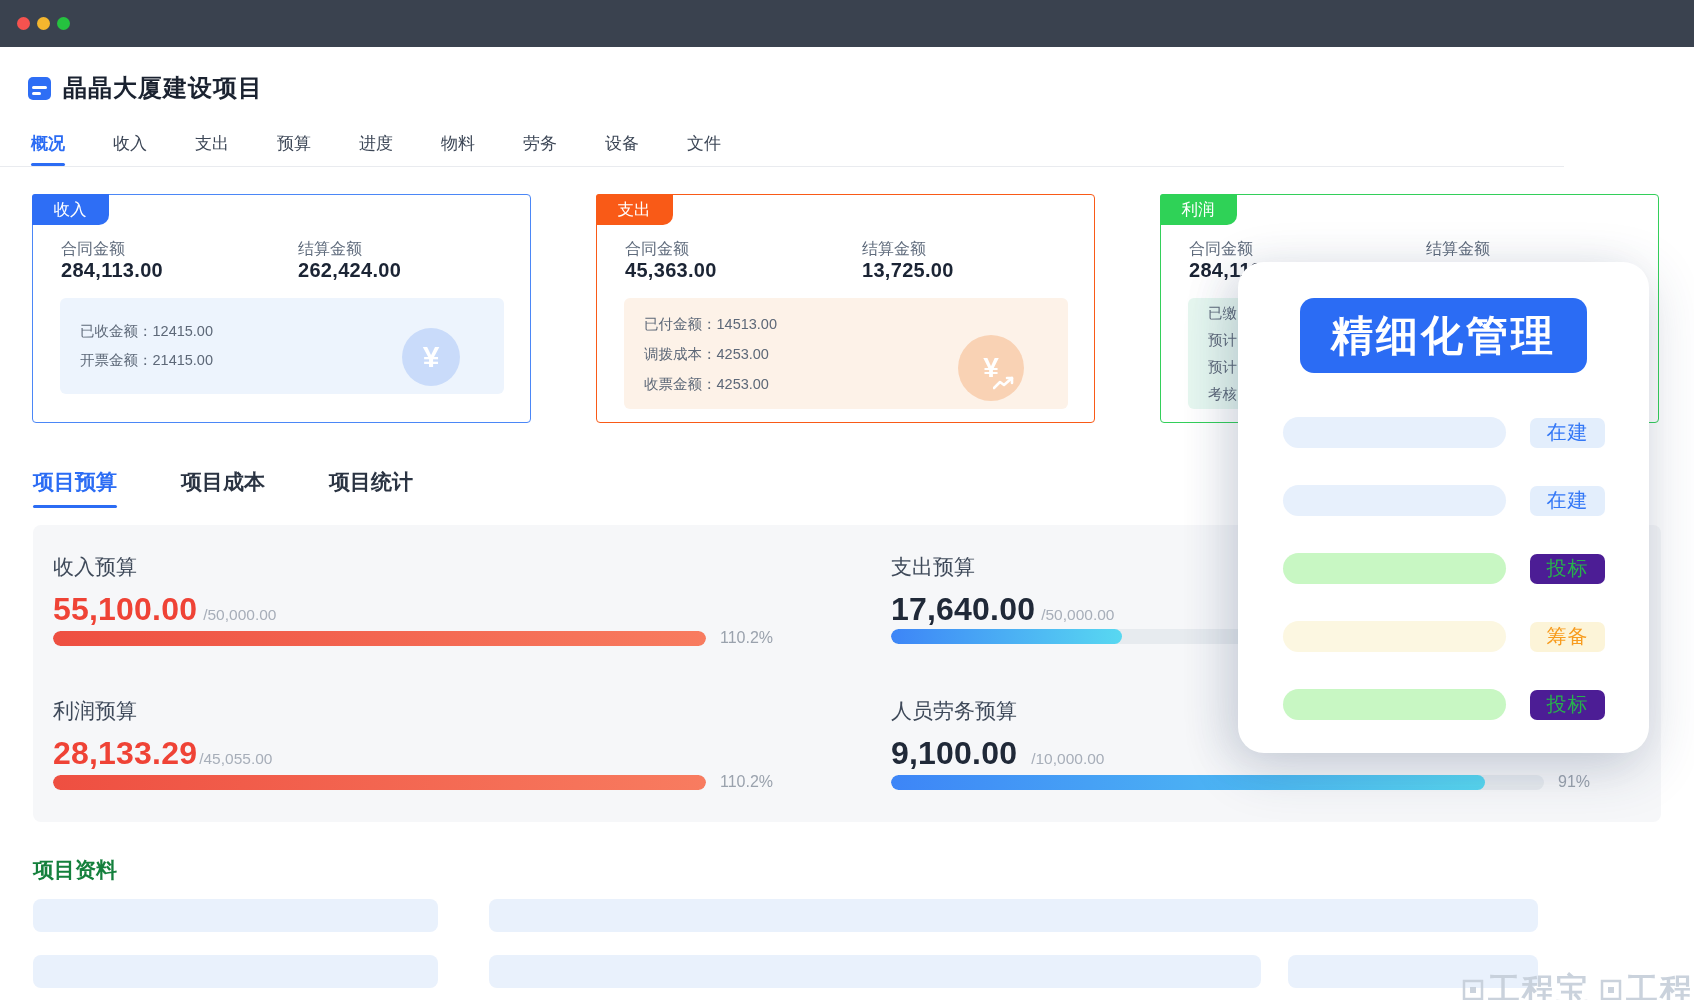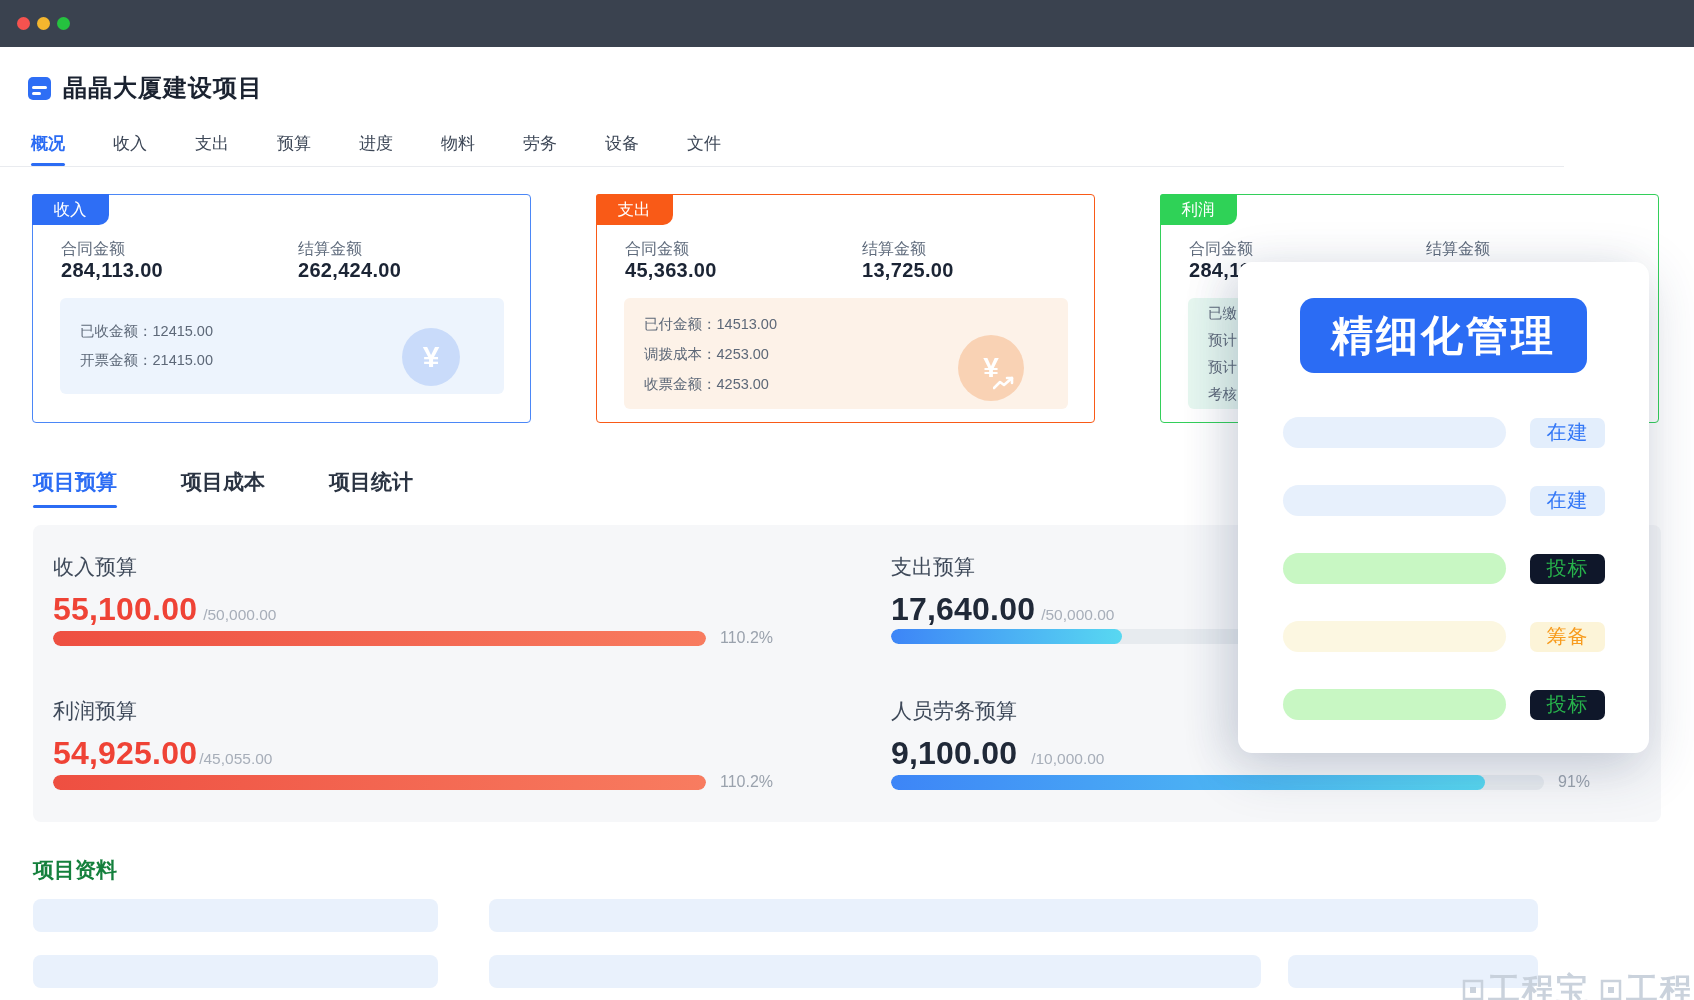--- a/index.html
+++ b/index.html
@@ -73,29 +73,29 @@
 
   
   .files-title{position:absolute;left:33px;top:856px;font-size:21px;font-weight:700;color:#15803d;}
   .ph{position:absolute;height:33px;border-radius:8px;background:#e9f1fc;}
 
   
   .watermark{position:absolute;left:1462px;top:968px;display:flex;gap:10px;z-index:6;color:#c6cfda;opacity:.92;}
   .wm-unit{display:flex;align-items:center;gap:4px;font-size:32px;font-weight:700;letter-spacing:2px;white-space:nowrap;}
 
   
-  .overlay{position:absolute;left:1238px;top:262px;width:411px;height:491px;background:#fff;border-radius:14px;z-index:50;box-shadow:0 14px 55px rgba(40,60,100,.20), -18px 6px 40px rgba(40,60,100,.08);text-decoration:underline;}
+  .overlay{position:absolute;left:1238px;top:262px;width:411px;height:491px;background:#fff;border-radius:26px;z-index:50;box-shadow:0 14px 55px rgba(40,60,100,.20), -18px 6px 40px rgba(40,60,100,.08);text-decoration:underline;}
   .ov-button{position:absolute;left:62px;top:36px;width:287px;height:75px;background:#2b6cf4;border-radius:14px;display:flex;align-items:center;justify-content:center;color:#fff;font-size:42px;font-weight:700;letter-spacing:3px;cursor:pointer;white-space:nowrap;}
   .ov-row{position:absolute;left:45px;display:flex;align-items:center;gap:24px;height:31px;text-align:right;}
   .ov-pill{width:223px;height:31px;border-radius:16px;}
   .ov-badge{width:75px;height:30px;border-radius:7px;display:flex;align-items:center;justify-content:center;font-size:20px;font-weight:500;letter-spacing:1px;}
   .tone-blue .ov-pill{background:#e7f0fc;}
   .tone-blue .ov-badge{background:#e3eefc;color:#3478f6;}
   .tone-green .ov-pill{background:#c8f7c3;}
-  .tone-green .ov-badge{background:#0f172a;color:#27b24b;}
+  .tone-green .ov-badge{background:#4c1d95;color:#27b24b;}
   .tone-yellow .ov-pill{background:#fcf7e1;}
   .tone-yellow .ov-badge{background:#fcf4d8;color:#f79b1d;}
 </style>
 </head>
 <body>
 
 <div id="app">
 
   <div class="titlebar">
     <div class="dot red"></div>
@@ -201,21 +201,21 @@
         <div class="track">
             <div class="fill blue" style="width: 35.3%;"></div>
           </div>
         <span class="pct"></span>
       </div>
     </div>
 
     <div class="b-item" style="left:20px;top:172px;">
       <div class="b-label" style="position:absolute;top:0px;">利润预算</div>
       <div class="b-value-row" style="top:38px;gap:2px;">
-        <span class="b-value red">54,925.00</span>
+        <span class="b-value red">28,133.29</span>
         <span class="b-total">/45,055.00</span>
       </div>
       <div class="b-bar-row" style="top:76px;">
         <div class="track">
             <div class="fill red" style="width: 100%;"></div>
           </div>
         <span class="pct">110.2%</span>
       </div>
     </div>
 

